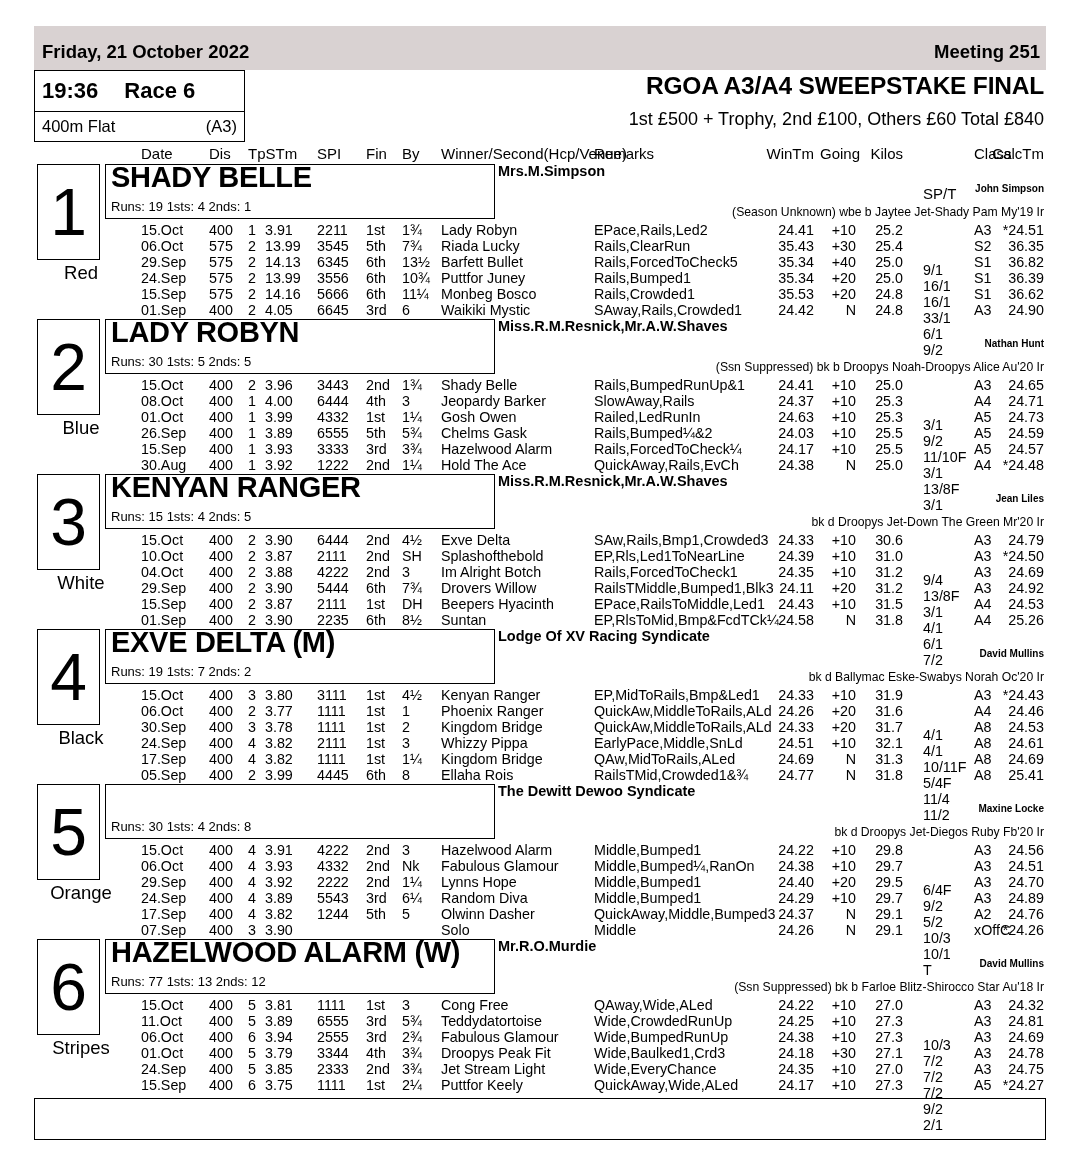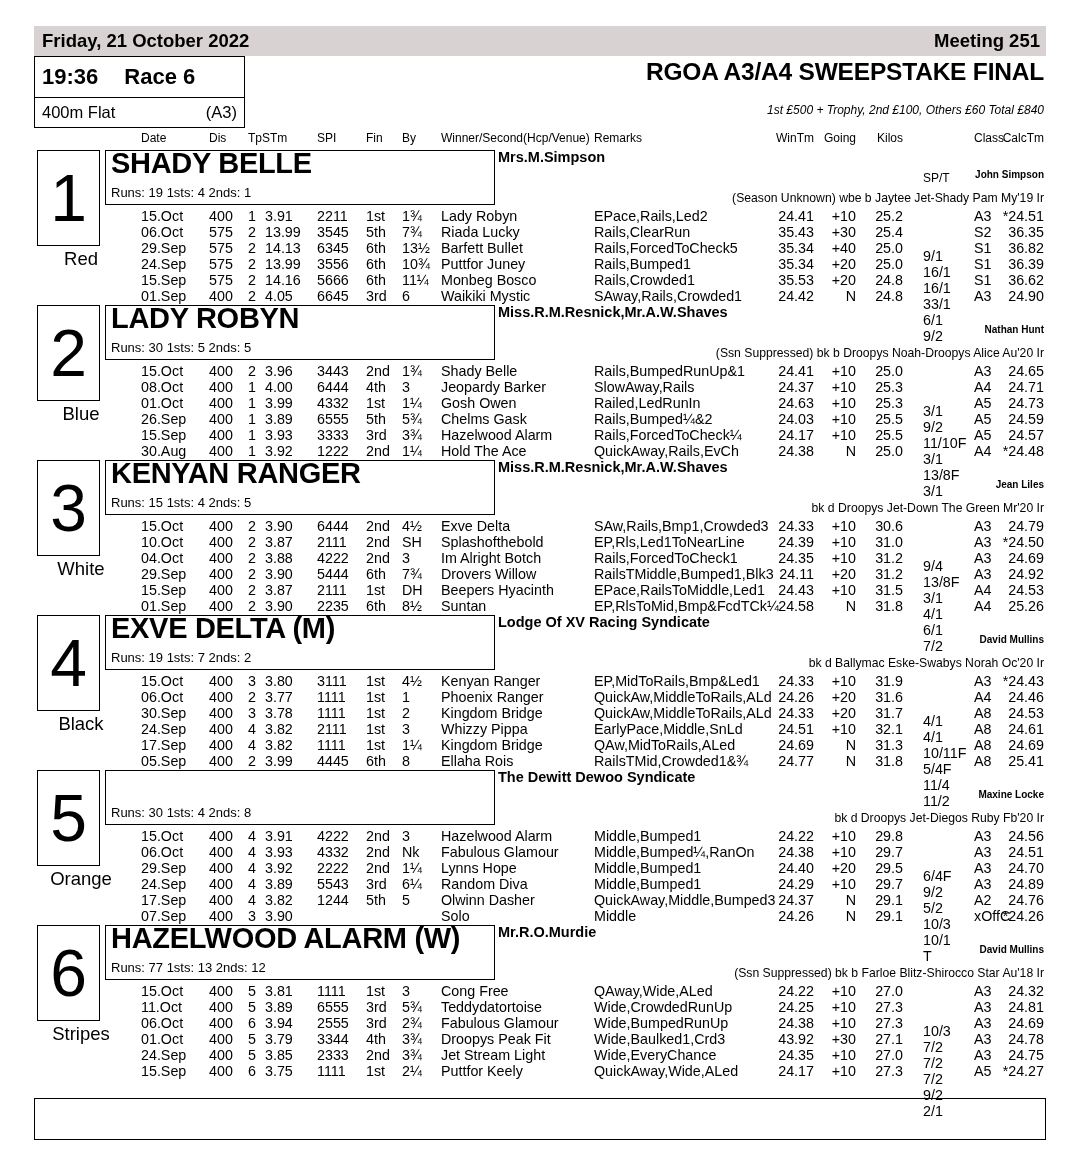--- a/index.html
+++ b/index.html
@@ -8,23 +8,23 @@
     width:1080px;height:1155px;
     color:#000;
     -webkit-font-smoothing:antialiased;
   }
   .page{position:relative;width:1080px;height:1155px;}
   .sheet{position:absolute;left:34px;top:26px;width:1012px;}
 
   
   .meetbar{
     background:#d9d2d2;
-    height:30px;
-    display:flex;align-items:center;justify-content:space-between;
-    padding:0 6px 0 8px;
+    height:44px;
+    display:flex;align-items:flex-start;justify-content:space-between;
+    padding:15px 6px 0 8px;
     font-size:18.5px;font-weight:bold;
     box-sizing:border-box;
   }
 
   
   .racehead{display:flex;align-items:stretch;height:72px;}
   .racebox{width:211px;flex:0 0 211px;}
   .racebox .r1{
     border:1.6px solid #000;border-bottom:0.9px solid #000;height:42px;
     display:flex;align-items:center;box-sizing:border-box;
@@ -34,24 +34,24 @@
   .racebox .r2{
     border:1.6px solid #000;border-top:0;height:30px;
     display:flex;align-items:center;justify-content:space-between;
     box-sizing:border-box;padding:0 7px;
     font-size:16.5px;
     text-align:right;
   }
   .racetitle{flex:1;display:flex;flex-direction:column;justify-content:flex-start;
     align-items:flex-end;padding-right:2px;padding-top:2px;}
   .racetitle .t1{font-size:24.5px;font-weight:bold;letter-spacing:-0.2px;}
-  .racetitle .t2{font-size:12px;margin-top:17px;font-style:italic;}
+  .racetitle .t2{font-size:18px;margin-top:9px;}
 
   
-  .colhead{position:relative;height:20px;font-size:12px;}
+  .colhead{position:relative;height:20px;font-size:15px;}
   .colhead span{position:absolute;top:3px;white-space:nowrap;}
 
   
   .dog{position:relative;height:155px;}
   .dog.last{height:163px;}
 
   .trapbox{
     position:absolute;left:3px;top:2px;width:63px;height:96px;
     border:1.6px solid #000;box-sizing:border-box;
     display:flex;align-items:center;justify-content:center;
@@ -799,21 +799,21 @@
       <div class="run">
         <span class="r-date">01.Oct</span>
         <span class="r-dis">400</span>
         <span class="r-tp">5</span>
         <span class="r-stm">3.79</span>
         <span class="r-spi">3344</span>
         <span class="r-fin">4th</span>
         <span class="r-by">3¾</span>
         <span class="r-win">Droopys Peak Fit</span>
         <span class="r-rem">Wide,Baulked1,Crd3</span>
-        <span class="r-wintm">43.92</span>
+        <span class="r-wintm">24.18</span>
         <span class="r-going">+30</span>
         <span class="r-kilos">27.1</span>
         <span class="r-spt">7/2</span>
         <span class="r-class">A3</span>
         <span class="r-calc">24.78</span>
       </div>
       <div class="run">
         <span class="r-date">24.Sep</span>
         <span class="r-dis">400</span>
         <span class="r-tp">5</span>

